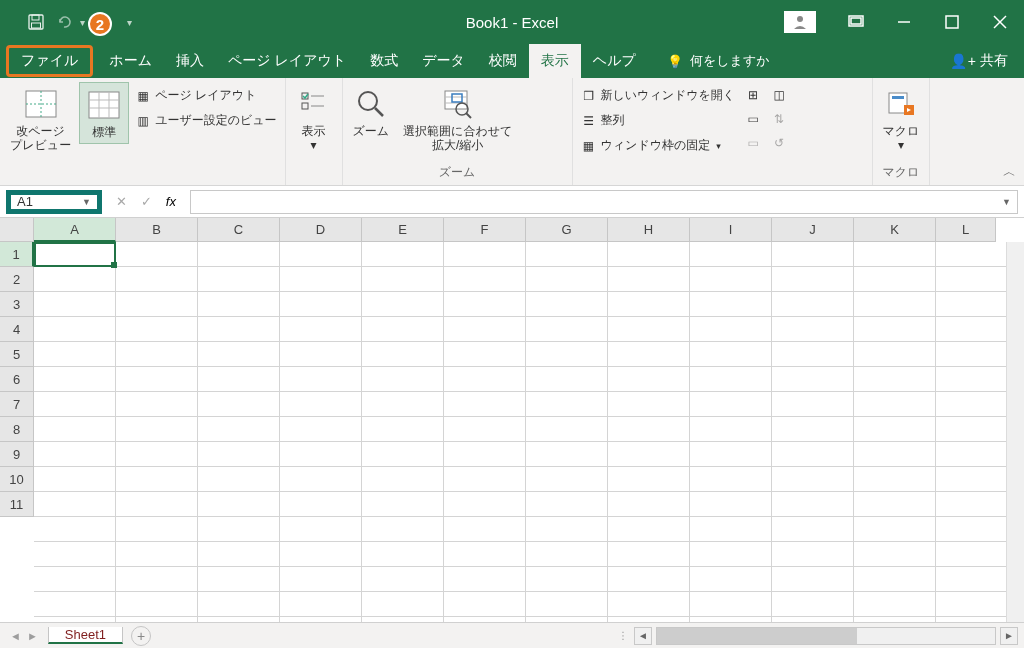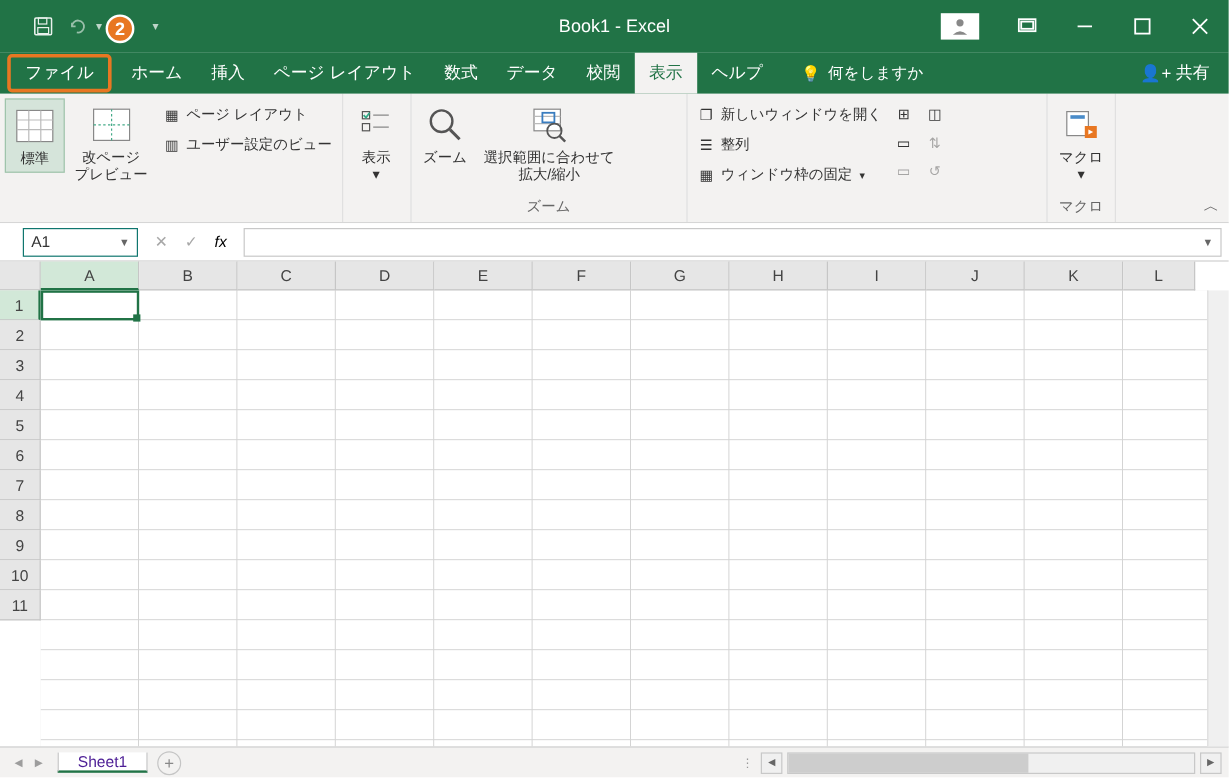--- a/index.html
+++ b/index.html
@@ -37,21 +37,21 @@
     .big-btn .icon-box { width: 36px; height: 36px; display: flex; align-items: center; justify-content: center; margin-bottom: 2px; }
     .big-btn .lbl { font-size: 12px; text-align: center; line-height: 1.2; }
     .big-btn.sel { background: #d5e4da; border: 1px solid #9fc4ab; }
     .small-btn { display: flex; align-items: center; gap: 4px; font-size: 12px; padding: 3px 4px; cursor: pointer; white-space: nowrap; }
     .small-btn .sicon { width: 16px; height: 16px; display: inline-flex; align-items: center; justify-content: center; }
     .vcol { display: flex; flex-direction: column; justify-content: flex-start; gap: 2px; padding-top: 2px; }
     .collapse { align-self: flex-end; padding: 4px 8px 4px 4px; color: #666; cursor: pointer; }
 
     
     .formula-bar { height: 32px; background: #fff; border-bottom: 1px solid #d0d0d0; display: flex; align-items: center; padding: 0 6px; gap: 6px; }
-    .namebox { width: 96px; height: 24px; border: 1px solid #0f766e; display: flex; align-items: center; padding: 0 6px; font-size: 13px; justify-content: space-between; margin-left: 13px; }
+    .namebox { width: 96px; height: 24px; border: 5px solid #0f766e; display: flex; align-items: center; padding: 0 6px; font-size: 13px; justify-content: space-between; }
     .namebox .dd { font-size: 9px; color: #666; }
     .fx-btns { display: flex; align-items: center; gap: 14px; color: #a8a8a8; padding: 0 8px; }
     .formula-input { flex: 1; height: 24px; border: 1px solid #c8c8c8; padding: 0 6px; display: flex; align-items: center; justify-content: space-between; }
     .formula-input .dd { font-size: 9px; color: #666; }
 
     
     .sheet-area { display: flex; height: calc(648px - 44px - 34px - 108px - 32px - 26px - 24px); }
     .corner { width: 34px; height: 24px; background: #e6e6e6; border: 1px solid #c6c6c6; border-left: none; border-top: none; }
     .col-headers { display: flex; height: 24px; }
     .col-h { width: 82px; height: 24px; background: #e6e6e6; border-right: 1px solid #c6c6c6; border-bottom: 1px solid #c6c6c6; display: flex; align-items: center; justify-content: center; font-size: 13px; color: #444; }
@@ -61,21 +61,21 @@
     .row-h.active { background: #d2e8d8; border-right: 2px solid #217346; }
     .cells { position: relative; flex: 1; background-image: linear-gradient(to right, #d4d4d4 1px, transparent 1px), linear-gradient(to bottom, #d4d4d4 1px, transparent 1px); background-size: 82px 25px; background-position: -1px -1px; }
     .cell-active { position: absolute; left: 0; top: 0; width: 82px; height: 25px; border: 2px solid #217346; background: #fff; }
     .cell-handle { position: absolute; right: -3px; bottom: -3px; width: 6px; height: 6px; background: #217346; }
     .grid-container { display: flex; flex-direction: column; }
     .vscroll { width: 18px; background: #f0f0f0; border-left: 1px solid #dcdcdc; }
 
     
     .sheet-tabs-row { height: 26px; background: #f3f2f1; display: flex; align-items: center; border-top: 1px solid #d0d0d0; }
     .sheet-nav { display: flex; align-items: center; gap: 6px; padding: 0 10px; color: #9d9d9d; font-size: 11px; }
-    .sheet-tab { padding: 0 16px; background: #fff; border: 1px solid #c5c5c5; border-bottom: 2px solid #217346; border-top: none; font-size: 13px; color: #4c1d95; }
+    .sheet-tab { padding: 0 16px; background: #fff; border: 1px solid #c5c5c5; border-bottom: 2px solid #217346; border-top: none; font-size: 13px; color: #7f1d1d; }
     .tab-add { width: 20px; height: 20px; border: 1px solid #c5c5c5; border-radius: 50%; display: flex; align-items: center; justify-content: center; margin-left: 8px; color: #888; font-size: 14px; }
     .hscroll-spacer { flex: 1; }
     .hscroll { display: flex; align-items: center; gap: 4px; padding-right: 6px; }
     .hscroll-btn { width: 18px; height: 18px; background: #f0f0f0; border: 1px solid #c8c8c8; display: flex; align-items: center; justify-content: center; font-size: 10px; color: #666; }
     .hscroll-track { width: 340px; height: 18px; background: #f0f0f0; border: 1px solid #c8c8c8; position: relative; }
     .hscroll-thumb { position: absolute; left: 0; top: 0; width: 200px; height: 100%; background: #cdcdcd; }
   </style>
 </head>
 <body>
 
@@ -148,42 +148,42 @@
   <div class="share">
     <span>👤+</span>
     <span>共有</span>
   </div>
 </div>
 
 <div class="ribbon">
 
   <div class="group" style="min-width:254px">
     <div class="group-items">
+      <div class="big-btn">
+        <div class="icon-box">
+          <svg width="32" height="28" viewBox="0 0 32 28">
+              <rect x="1" y="1" width="30" height="26" fill="#fff" stroke="#888"></rect>
+              <line x1="1" y1="14" x2="31" y2="14" stroke="#4a8" stroke-dasharray="2 2"></line>
+              <line x1="16" y1="1" x2="16" y2="27" stroke="#4a8" stroke-dasharray="2 2"></line>
+            </svg>
+        </div>
+        <span class="lbl" style="white-space:pre">改ページ
+プレビュー</span>
+      </div>
       <div class="big-btn sel">
         <div class="icon-box">
           <svg width="32" height="28" viewBox="0 0 32 28">
               <rect x="1" y="1" width="30" height="26" fill="#fff" stroke="#888"></rect>
               <line x1="1" y1="9" x2="31" y2="9" stroke="#bbb"></line>
               <line x1="1" y1="17" x2="31" y2="17" stroke="#bbb"></line>
               <line x1="11" y1="1" x2="11" y2="27" stroke="#bbb"></line>
               <line x1="21" y1="1" x2="21" y2="27" stroke="#bbb"></line>
             </svg>
         </div>
         <span class="lbl">標準</span>
-      </div>
-      <div class="big-btn">
-        <div class="icon-box">
-          <svg width="32" height="28" viewBox="0 0 32 28">
-              <rect x="1" y="1" width="30" height="26" fill="#fff" stroke="#888"></rect>
-              <line x1="1" y1="14" x2="31" y2="14" stroke="#4a8" stroke-dasharray="2 2"></line>
-              <line x1="16" y1="1" x2="16" y2="27" stroke="#4a8" stroke-dasharray="2 2"></line>
-            </svg>
-        </div>
-        <span class="lbl" style="white-space:pre">改ページ
-プレビュー</span>
       </div>
       <div class="vcol">
         <div class="small-btn">
           <span class="sicon">▦</span>
           <span>ページ レイアウト</span>
         </div>
         <div class="small-btn">
           <span class="sicon">▥</span>
           <span>ユーザー設定のビュー</span>
         </div>

